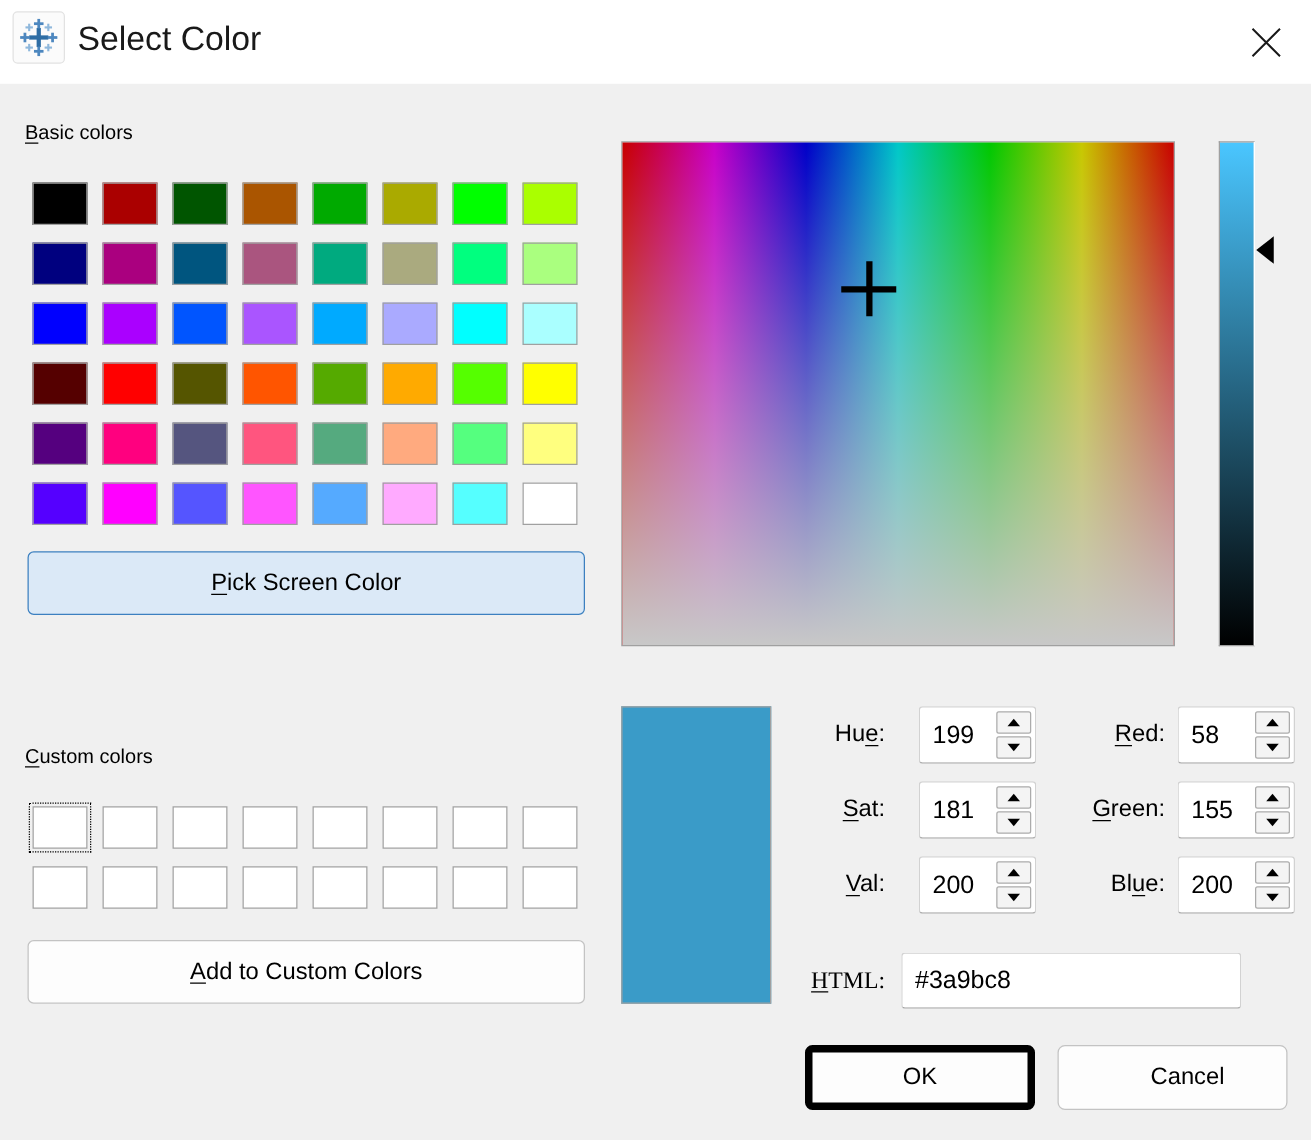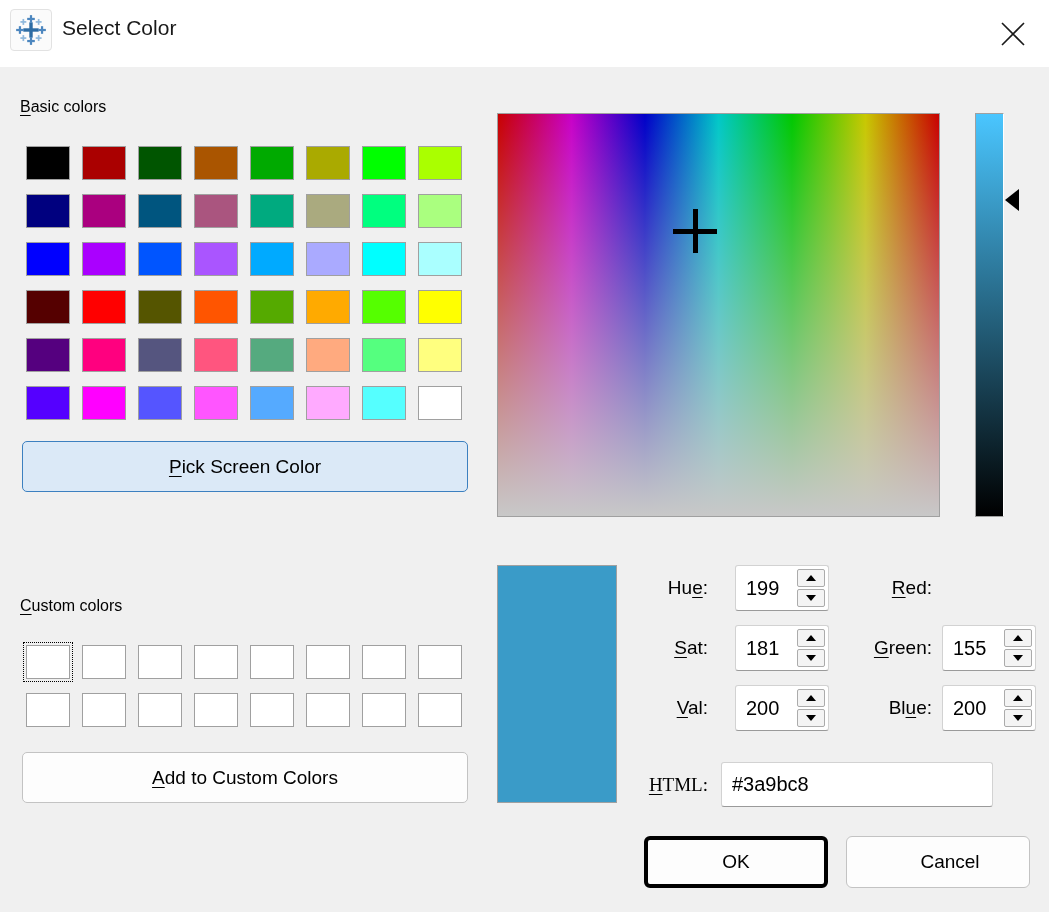--- a/index.html
+++ b/index.html
@@ -3,21 +3,21 @@
 <meta charset="utf-8">
 <style>
   html,body{margin:0;padding:0;}
   body{width:1049px;height:912px;position:relative;background:#f0f0f0;
        font-family:"Liberation Sans",sans-serif;color:#000;overflow:hidden;}
 
   
   .titlebar{position:absolute;left:0;top:0;width:1049px;height:67px;background:#ffffff;}
   .app-icon{position:absolute;left:10px;top:9px;width:42px;height:42px;background:#fbfbfb;
             border:1px solid #e2e2e2;border-radius:4px;display:flex;align-items:center;justify-content:center;box-sizing:border-box;}
-  .title{position:absolute;left:62px;top:16px;font-size:21px;color:#191919;}
+  .title{position:absolute;left:62px;top:16px;font-size:27px;color:#191919;}
   .close{position:absolute;left:994px;top:15px;width:38px;height:38px;display:flex;
          align-items:center;justify-content:center;background:transparent;border:none;cursor:default;}
 
   .mn{text-decoration:underline;text-underline-offset:3px;}
 
   .section-label{position:absolute;font-size:16px;}
   .basic-label{left:20px;top:98px;}
   .custom-label{left:20px;top:597px;}
 
   .cgrid{position:absolute;display:grid;grid-template-columns:repeat(8,44px);
@@ -26,21 +26,21 @@
   .custom-grid{left:26px;top:645px;}
   .swatch{border:1px solid #a0a0a0;box-sizing:border-box;}
   .swatch.focused{outline:1px dotted #000;outline-offset:2px;}
 
   .btn{font-family:"Liberation Sans",sans-serif;font-size:19px;color:#000;}
   .pick-btn{position:absolute;left:22px;top:441px;width:446px;height:51px;
             background:#dbe9f7;border:1px solid #3c80c0;border-radius:5px;}
   .add-btn{position:absolute;left:22px;top:752px;width:446px;height:51px;
            background:#fdfdfd;border:1px solid #c3c3c3;border-radius:5px;}
   .ok-btn{position:absolute;left:644px;top:836px;width:184px;height:52px;
-          background:#fdfdfd;border:4px solid #000000;border-radius:6px;}
+          background:#fdfdfd;border:6px solid #000000;border-radius:6px;}
   .cancel-btn{position:absolute;left:846px;top:836px;width:184px;height:52px;
           background:#fdfdfd;border:1px solid #c3c3c3;border-radius:6px;padding-left:30px;}
 
   
   .hs-map{position:absolute;left:497px;top:113px;width:441px;height:402px;
           border:1px solid #a0a0a0;}
   .hue-layer,.desat-layer{position:absolute;left:0;top:0;width:441px;height:402px;}
   .crosshair{position:absolute;width:44px;height:44px;}
   .ch-h{position:absolute;left:0;top:20px;width:44px;height:5px;background:#000;}
   .ch-v{position:absolute;left:20px;top:0;width:5px;height:44px;background:#000;}
@@ -248,20 +248,31 @@
           <i class="tri-up"></i>
         </div>
         <div class="spin-btn">
           <i class="tri-down"></i>
         </div>
       </div>
   </div>
 </div>
 <div class="spin-row row-r r1">
   <span class="f-label"><span></span><span class="mn">R</span><span>ed:</span></span>
+  <div class="spinbox">
+    <span class="spin-value">58</span>
+    <div class="spin-btns">
+        <div class="spin-btn">
+          <i class="tri-up"></i>
+        </div>
+        <div class="spin-btn">
+          <i class="tri-down"></i>
+        </div>
+      </div>
+  </div>
 </div>
 <div class="spin-row row-r r2">
   <span class="f-label"><span></span><span class="mn">G</span><span>reen:</span></span>
   <div class="spinbox">
     <span class="spin-value">155</span>
     <div class="spin-btns">
         <div class="spin-btn">
           <i class="tri-up"></i>
         </div>
         <div class="spin-btn">

